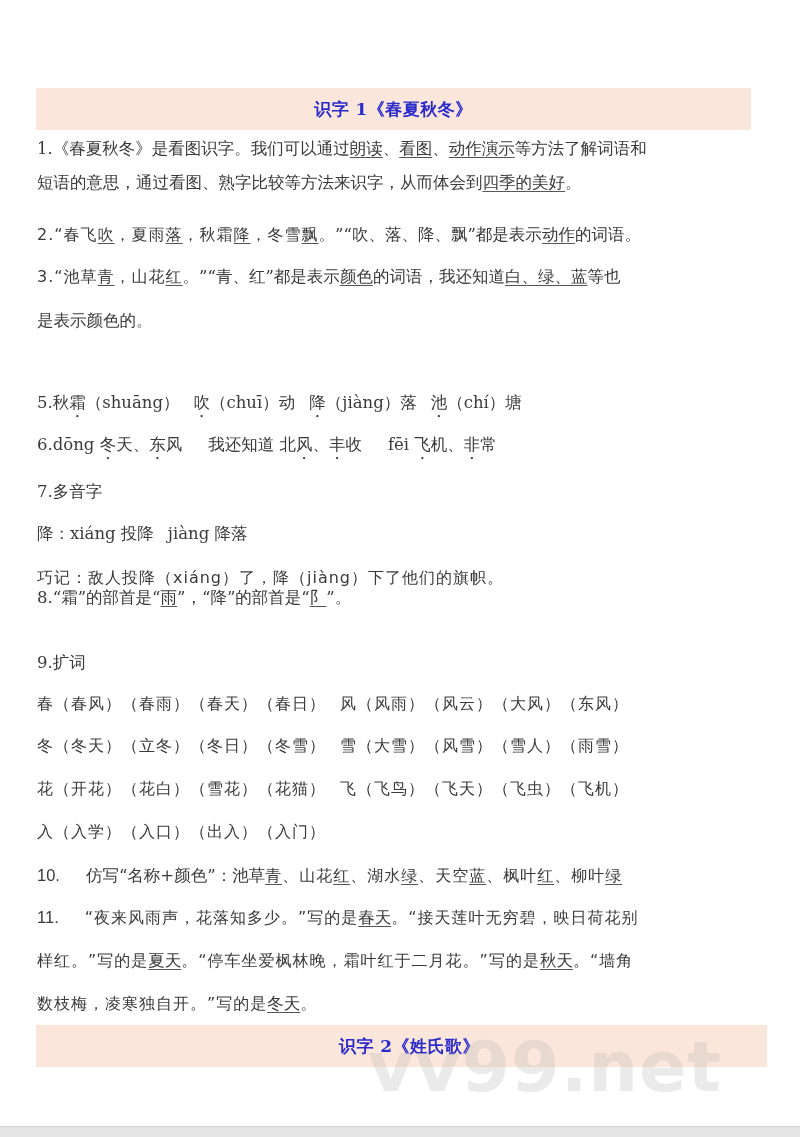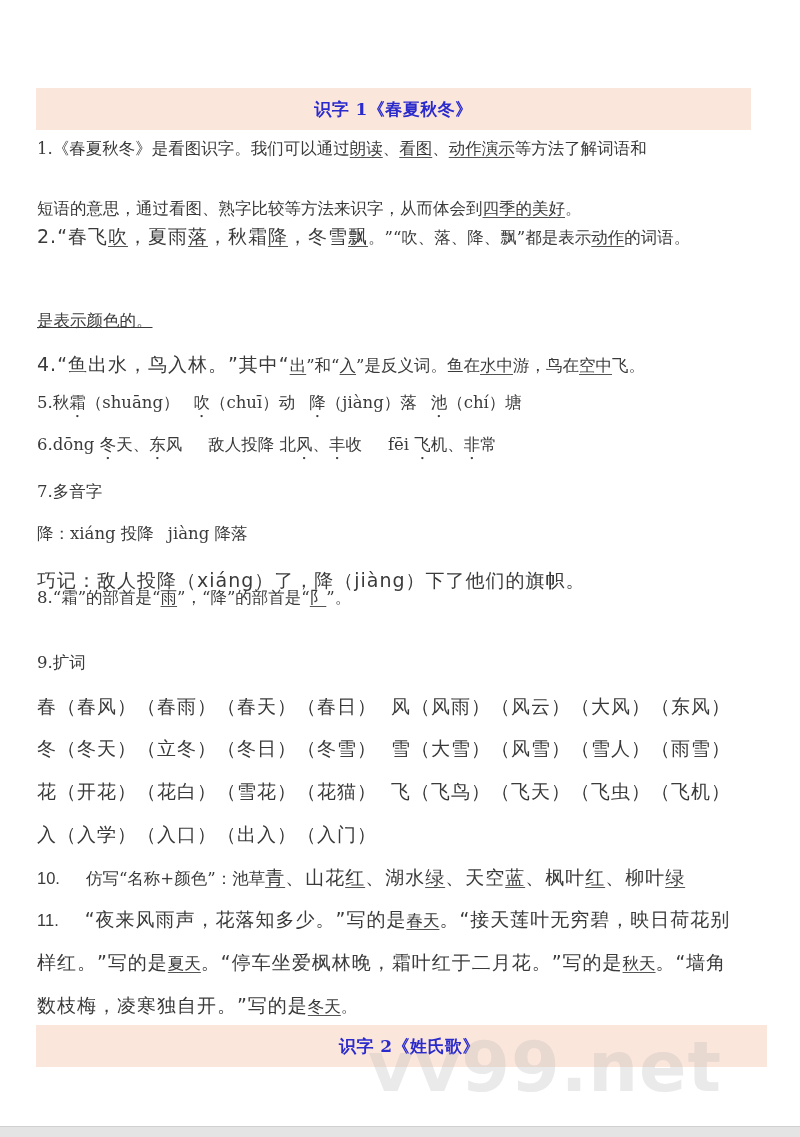--- a/index.html
+++ b/index.html
@@ -10,62 +10,62 @@
   .page { position:absolute; left:0; top:0; width:800px; height:1128px; background:#fff;margin-top:36px; }
   .bottom-bar { position:absolute; left:0; top:1126px; width:800px; height:11px; background:#e4e4e4; border-top:1px solid #d0d0d0; }
   .band {
     position:absolute; left:36px; width:715px; height:42px; background:#fbe6dc;
     display:flex; align-items:center; justify-content:center;
   }
   .band span { color:#2b2bcc; font-weight:bold; font-size:17px; letter-spacing:0.5px; }
   .line { position:absolute; left:37px; font-size:16.5px; white-space:nowrap; color:#3a3a3a; }
   .u { text-decoration:underline; text-underline-offset:3px; text-decoration-color:#555; }
   .dot { text-emphasis: filled dot; text-emphasis-position: under right; -webkit-text-emphasis: filled dot; -webkit-text-emphasis-position: under; }
-  .kai { font-family: "DejaVu Sans", "Liberation Sans", sans-serif; font-size:19px; letter-spacing:1px; }
+  .kai { font-family: "DejaVu Sans", "Liberation Sans", sans-serif; font-size:16px; letter-spacing:1px; }
   .watermark {
     position:absolute; left:368px; top:990px; font-family:"DejaVu Sans", "Liberation Sans", sans-serif;
     font-weight:bold; font-size:70px; color:rgba(180,180,180,0.28); letter-spacing:1px; pointer-events:none;
   }
   .gap { display:inline-block; width:26px; }
   .gap2 { display:inline-block; width:14px; }
 </style>
 </head>
 <body>
 
 <div class="page">
 
   <div class="band" style="top:52px;">
     <span>识字 1《春夏秋冬》</span>
   </div>
 
   <div class="line" style="top:102px;">
     <span>1.《春夏秋冬》是看图识字。我们可以通过</span><span class="u">朗读</span><span>、</span><span class="u">看图</span><span>、</span><span class="u">动作演示</span><span>等方法了解词语和</span>
   </div>
-  <div class="line" style="top:162px;">
+  <div class="line" style="top:136px;">
     <span>短语的意思，通过看图、熟字比较等方法来识字，从而体会到</span><span class="u">四季的美好</span><span>。</span>
   </div>
 
   <div class="line" style="top:188px;">
     <span class="kai">2.“春飞</span><span class="kai u">吹</span><span class="kai">，夏雨</span><span class="kai u">落</span><span class="kai">，秋霜</span><span class="kai u">降</span><span class="kai">，冬雪</span><span class="kai u">飘</span><span>。”“吹、落、降、飘”都是表示</span><span class="u">动作</span><span>的词语。</span>
   </div>
 
-  <div class="line" style="top:274px;text-decoration:underline;">
+  <div class="line" style="top:230px;">
+    <span class="kai">3.“池草</span><span class="kai u">青</span><span class="kai">，山花</span><span class="kai u">红</span><span>。”“青、红”都是表示</span><span class="u">颜色</span><span>的词语，我还知道</span><span class="u">白、绿、蓝</span><span>等也</span>
+  </div>
+  <div class="line" style="top:274px;">
     <span>是表示颜色的。</span>
   </div>
 
-  <div class="line" style="top:316px;">
-    <span class="kai">4.“鱼出水，鸟入林。”其中“</span><span class="u">出</span><span>”和“</span><span class="u">入</span><span>”是反义词。鱼在</span><span class="u">水中</span><span>游，鸟在</span><span class="u">空中</span><span>飞。</span>
-  </div>
 
   <div class="line" style="top:356px;">
     <span>5.秋</span><span class="dot">霜</span><span>（shuāng）</span><span class="gap2"></span><span class="dot">吹</span><span>（chuī）动</span><span class="gap2"></span><span class="dot">降</span><span>（jiàng）落</span><span class="gap2"></span><span class="dot">池</span><span>（chí）塘</span>
   </div>
 
   <div class="line" style="top:398px;">
-    <span>6.dōng </span><span class="dot">冬</span><span>天、</span><span class="dot">东</span><span>风</span><span class="gap"></span><span>敌人投降 北</span><span class="dot">风</span><span>、</span><span class="dot">丰</span><span>收</span><span class="gap"></span><span>fēi </span><span class="dot">飞</span><span>机、</span><span class="dot">非</span><span>常</span>
+    <span>6.dōng </span><span class="dot">冬</span><span>天、</span><span class="dot">东</span><span>风</span><span class="gap"></span><span>我还知道 北</span><span class="dot">风</span><span>、</span><span class="dot">丰</span><span>收</span><span class="gap"></span><span>fēi </span><span class="dot">飞</span><span>机、</span><span class="dot">非</span><span>常</span>
   </div>
 
   <div class="line" style="top:445px;">7.多音字</div>
   <div class="line" style="top:487px;">
     <span>降：xiáng 投降</span><span class="gap2"></span><span>jiàng 降落</span>
   </div>
   <div class="line kai" style="top:532px;">巧记：敌人投降（xiáng）了，降（jiàng）下了他们的旗帜。</div>
 
   <div class="line" style="top:551px;">
     <span>8.“霜”的部首是“</span><span class="u">雨</span><span>”，“降”的部首是“</span><span class="u">阝</span><span>”。</span>

